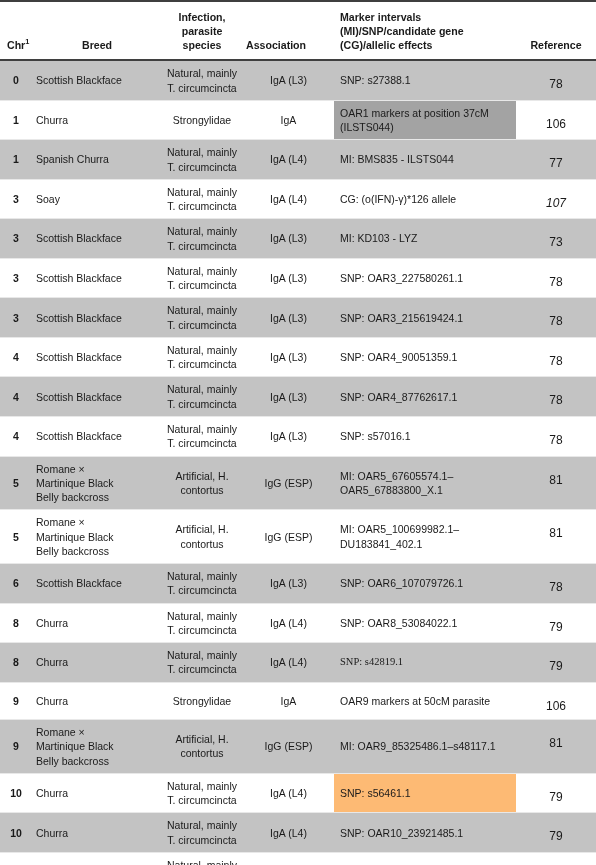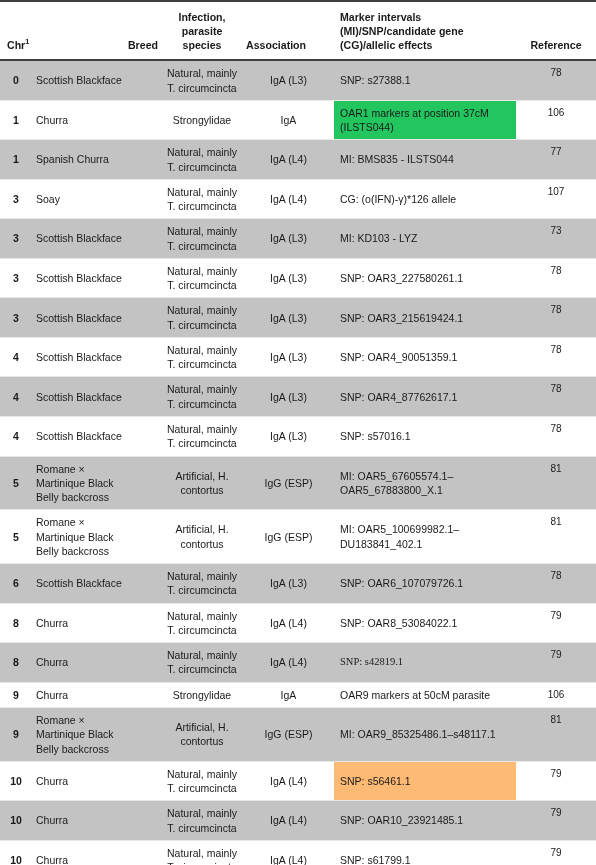--- a/index.html
+++ b/index.html
@@ -42,21 +42,21 @@
   }
   thead th {
     font-weight: bold;
     font-size: 10.6px;
     padding: 8px 3px 7px 3px;
     vertical-align: bottom;
     line-height: 1.33;
     background: #ffffff;
   }
   th.h-chr    { text-align: left;   padding-left: 7px; }
-  th.h-breed  { text-align: right;   padding-left: 6px; }
+  th.h-breed  { text-align: center;   padding-left: 6px; }
   th.h-inf    { text-align: center; }
   th.h-assoc  { text-align: left; }
   th.h-marker { text-align: left;   padding-left: 6px; }
   th.h-ref    { text-align: center; }
 
   th.h-chr sup {
     font-size: 7.4px;
     vertical-align: super;
     line-height: 0;
   }
@@ -85,22 +85,22 @@
     padding-left: 2px;
     padding-right: 0;
   }
   td.d-breed  { text-align: left; padding-left: 6px; }
   td.d-inf    { text-align: center; padding-left: 1px; padding-right: 1px; margin-top: 28px; }
   td.d-assoc  { text-align: center; }
   td.d-marker { text-align: left; padding-left: 6px; }
   td.d-ref {
     text-align: center;
     vertical-align: top;
-    font-size: 10px;
-    padding-top: 5px;
+    font-size: 12px;
+    padding-top: 15px;
   }
 
   
   .cell-text { white-space: pre-line; }
 </style>
 </head>
 <body style="color: rgb(26, 26, 26);">
 
 <div id="table-wrap">
   <table class="qtl-table">
@@ -133,41 +133,41 @@
 T. circumcincta</span></td>
           <td class="d-assoc" style="background: rgb(195, 195, 195);"><span class="cell-text">IgA (L3)</span></td>
           <td class="d-marker" style="background: rgb(195, 195, 195);"><span class="cell-text">SNP: s27388.1</span></td>
           <td class="d-ref" style="background: rgb(195, 195, 195);"><span class="cell-text">78</span></td>
         </tr>
         <tr class="data-row plain" style="border-bottom-color: rgb(232, 232, 232);">
           <td class="d-chr" style="background: rgb(255, 255, 255);"><span class="cell-text">1</span></td>
           <td class="d-breed" style="background: rgb(255, 255, 255);"><span class="cell-text">Churra</span></td>
           <td class="d-inf" style="background: rgb(255, 255, 255);"><span class="cell-text">Strongylidae</span></td>
           <td class="d-assoc" style="background: rgb(255, 255, 255);"><span class="cell-text">IgA</span></td>
-          <td class="d-marker" style="background: #22c55e;"><span class="cell-text">OAR1 markers at position 37cM
+          <td class="d-marker" style="background: #a3a3a3;"><span class="cell-text">OAR1 markers at position 37cM
 (ILSTS044)</span></td>
           <td class="d-ref" style="background: rgb(255, 255, 255);"><span class="cell-text">106</span></td>
         </tr>
         <tr class="data-row shaded" style="border-bottom-color: rgb(232, 232, 232);">
           <td class="d-chr" style="background: rgb(195, 195, 195);"><span class="cell-text">1</span></td>
           <td class="d-breed" style="background: rgb(195, 195, 195);"><span class="cell-text">Spanish Churra</span></td>
           <td class="d-inf" style="background: rgb(195, 195, 195);"><span class="cell-text">Natural, mainly
 T. circumcincta</span></td>
           <td class="d-assoc" style="background: rgb(195, 195, 195);"><span class="cell-text">IgA (L4)</span></td>
           <td class="d-marker" style="background: rgb(195, 195, 195);"><span class="cell-text">MI: BMS835 - ILSTS044</span></td>
           <td class="d-ref" style="background: rgb(195, 195, 195);"><span class="cell-text">77</span></td>
         </tr>
         <tr class="data-row plain" style="border-bottom-color: rgb(232, 232, 232);">
           <td class="d-chr" style="background: rgb(255, 255, 255);"><span class="cell-text">3</span></td>
           <td class="d-breed" style="background: rgb(255, 255, 255);"><span class="cell-text">Soay</span></td>
           <td class="d-inf" style="background: rgb(255, 255, 255);"><span class="cell-text">Natural, mainly
 T. circumcincta</span></td>
           <td class="d-assoc" style="background: rgb(255, 255, 255);"><span class="cell-text">IgA (L4)</span></td>
           <td class="d-marker" style="background: rgb(255, 255, 255);"><span class="cell-text">CG: (o(IFN)-γ)*126 allele</span></td>
-          <td class="d-ref" style="background: rgb(255, 255, 255);"><span class="cell-text">107</span></td>
+          <td class="d-ref" style="background: rgb(255, 255, 255); font-style: italic;"><span class="cell-text">107</span></td>
         </tr>
         <tr class="data-row shaded" style="border-bottom-color: rgb(232, 232, 232);">
           <td class="d-chr" style="background: rgb(195, 195, 195);"><span class="cell-text">3</span></td>
           <td class="d-breed" style="background: rgb(195, 195, 195);"><span class="cell-text">Scottish Blackface</span></td>
           <td class="d-inf" style="background: rgb(195, 195, 195);"><span class="cell-text">Natural, mainly
 T. circumcincta</span></td>
           <td class="d-assoc" style="background: rgb(195, 195, 195);"><span class="cell-text">IgA (L3)</span></td>
           <td class="d-marker" style="background: rgb(195, 195, 195);"><span class="cell-text">MI: KD103 - LYZ</span></td>
           <td class="d-ref" style="background: rgb(195, 195, 195);"><span class="cell-text">73</span></td>
         </tr>

